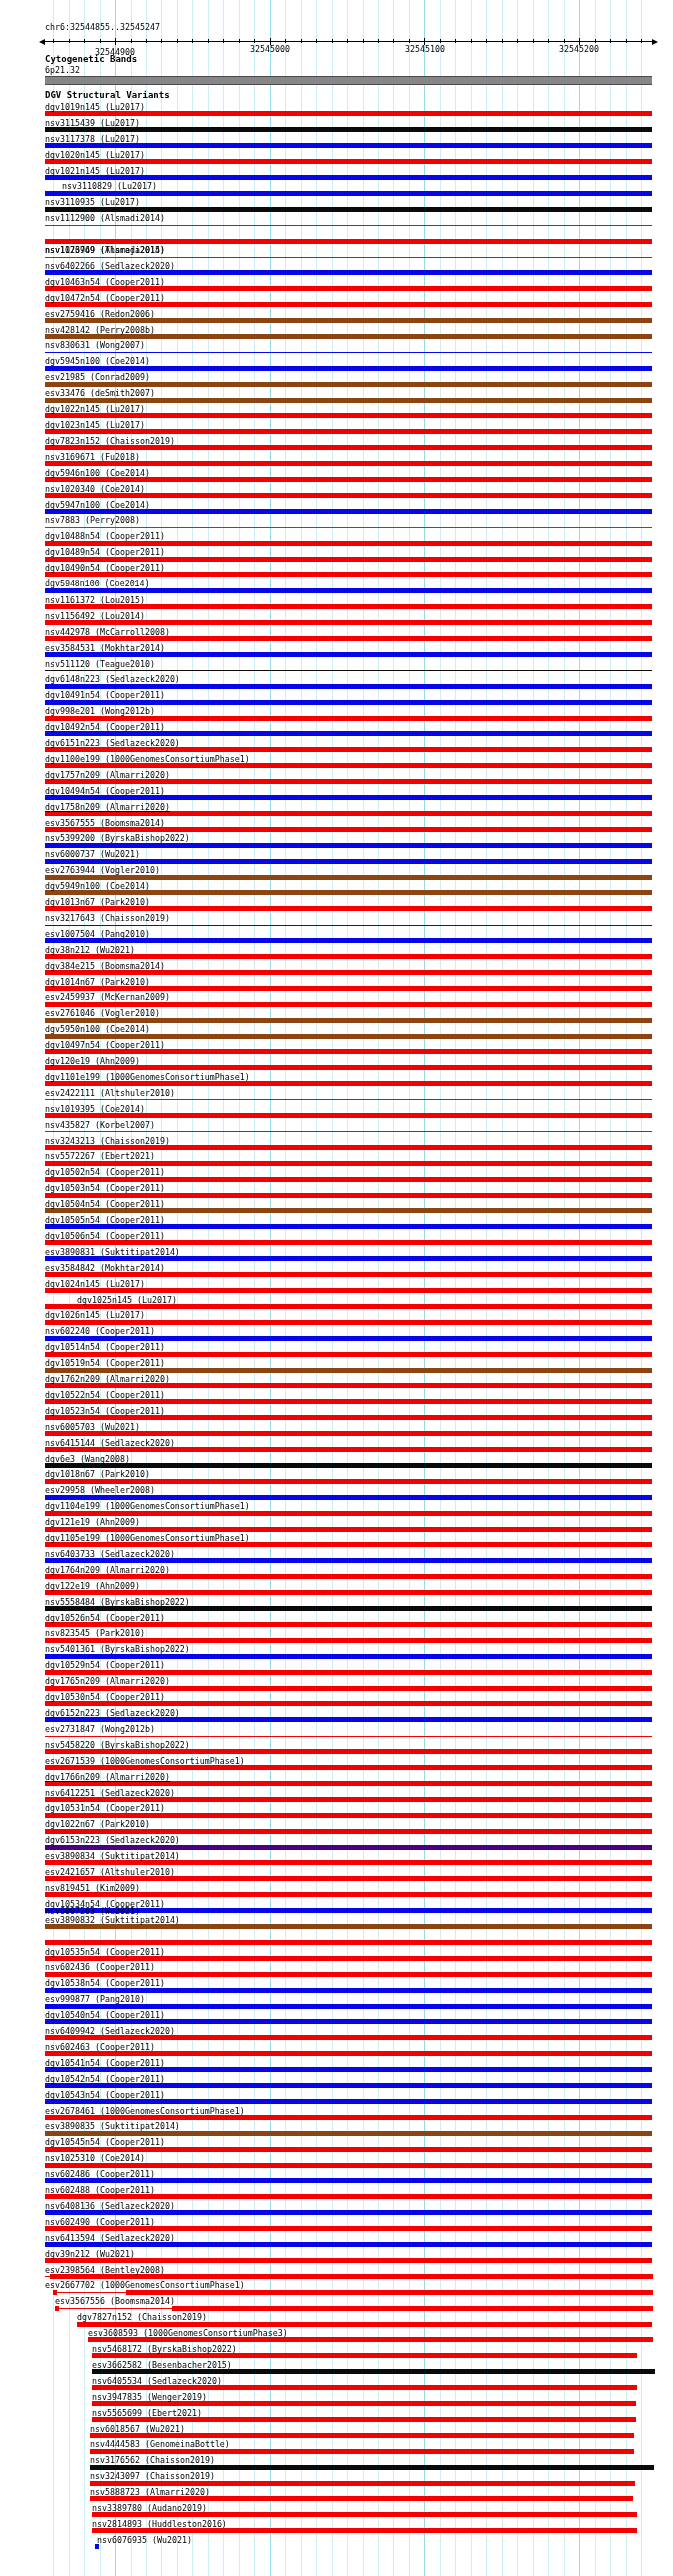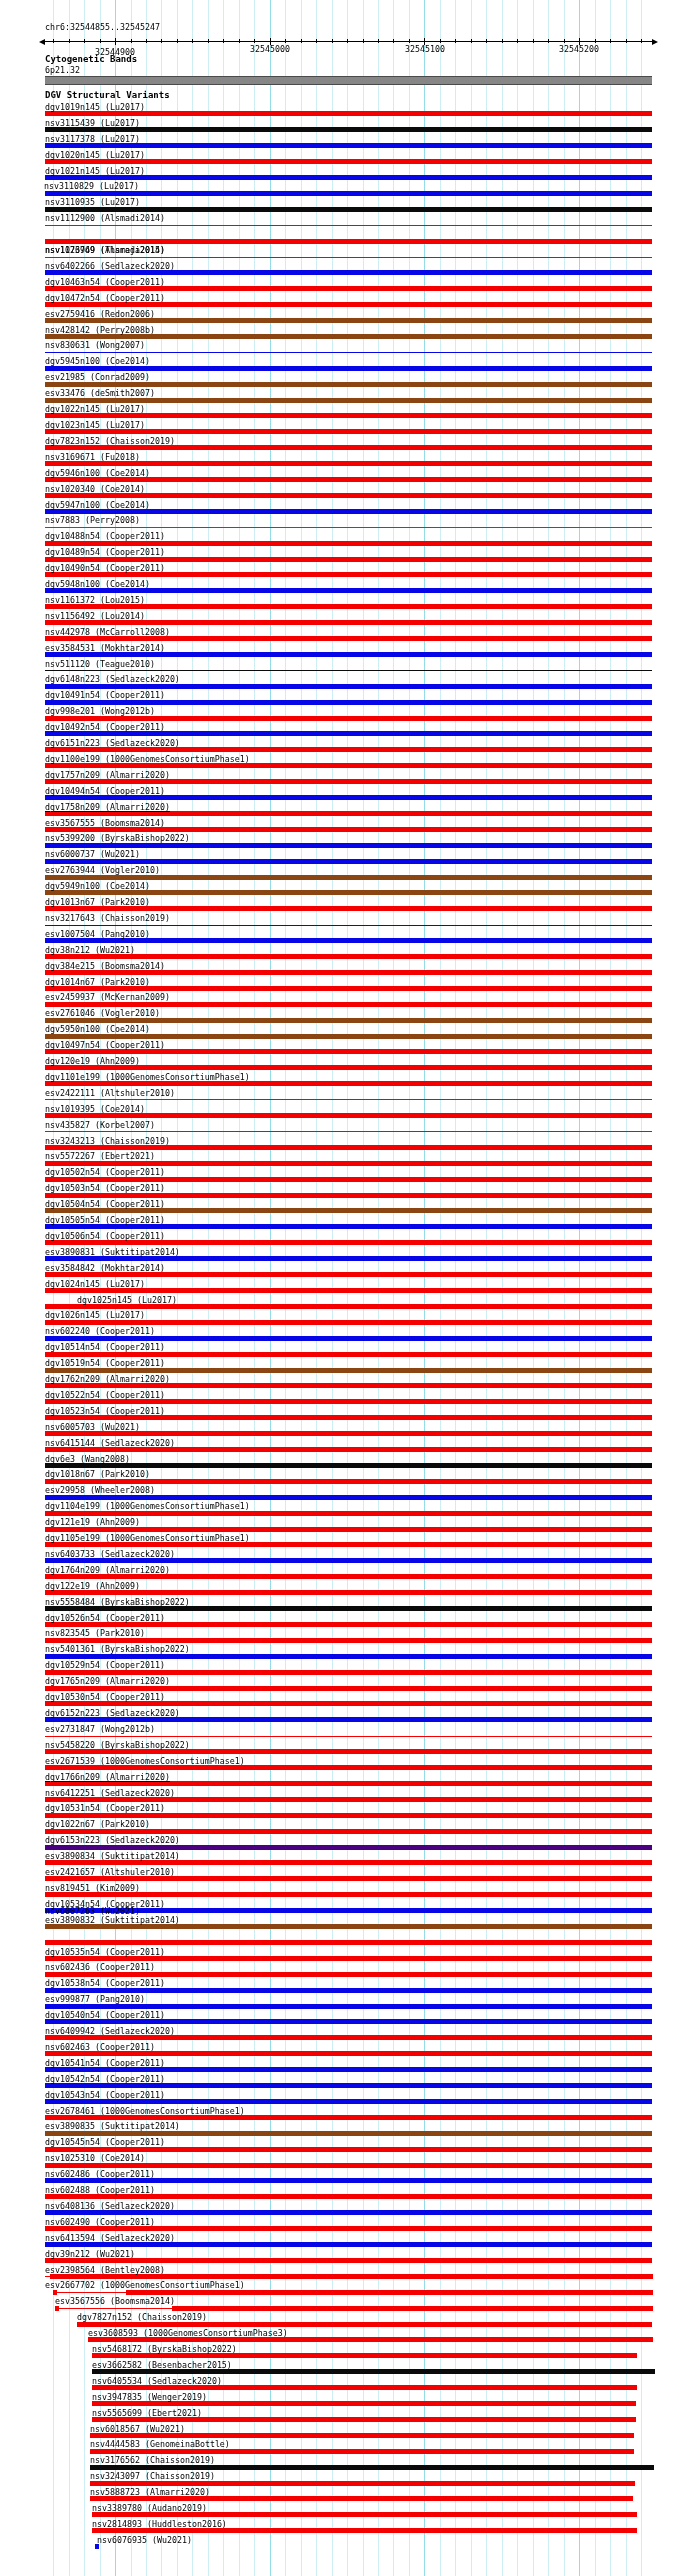--- a/index.html
+++ b/index.html
@@ -129,21 +129,21 @@
       <div class="vlabel" style="left: 45px; top: 103px;">dgv1019n145 (Lu2017)</div>
       <div class="vbar" style="top: 111px; height: 5.3px; left: 45px; width: 607px; background: rgb(245, 0, 0);"></div>
       <div class="vlabel" style="left: 45px; top: 119px;">nsv3115439 (Lu2017)</div>
       <div class="vbar" style="top: 127px; height: 5.3px; left: 45px; width: 607px; background: rgb(10, 10, 10);"></div>
       <div class="vlabel" style="left: 45px; top: 135px;">nsv3117378 (Lu2017)</div>
       <div class="vbar" style="top: 143px; height: 5.3px; left: 45px; width: 607px; background: rgb(6, 6, 230);"></div>
       <div class="vlabel" style="left: 45px; top: 151px;">dgv1020n145 (Lu2017)</div>
       <div class="vbar" style="top: 159px; height: 5.3px; left: 45px; width: 607px; background: rgb(245, 0, 0);"></div>
       <div class="vlabel" style="left: 45px; top: 167px;">dgv1021n145 (Lu2017)</div>
       <div class="vbar" style="top: 175px; height: 5.3px; left: 45px; width: 607px; background: rgb(6, 6, 230);"></div>
-      <div class="vlabel" style="left: 44px; top: 182px; text-align: right;">nsv3110829 (Lu2017)</div>
+      <div class="vlabel" style="left: 62px; top: 182px; text-align: right;">nsv3110829 (Lu2017)</div>
       <div class="vbar" style="top: 191px; height: 5.3px; left: 45px; width: 607px; background: rgb(6, 6, 230);"></div>
       <div class="vlabel" style="left: 45px; top: 198px;">nsv3110935 (Lu2017)</div>
       <div class="vbar" style="top: 207px; height: 5.3px; left: 45px; width: 607px; background: rgb(10, 10, 10);"></div>
       <div class="vlabel" style="left: 45px; top: 214px;">nsv1112900 (Alsmadi2014)</div>
       <div class="vline" style="top: 225px; left: 45px; width: 607px; background: rgb(245, 0, 0);"></div>
       <div class="vlabel" style="left: 45px; top: 246px;">nsv1073969 (Thareja2015)</div>
       <div class="vbar" style="top: 239px; height: 5.3px; left: 45px; width: 607px; background: rgb(245, 0, 0);"></div>
       <div class="vlabel" style="left: 45px; top: 246px;">nsv1126749 (Alsmadi2014)</div>
       <div class="vline" style="top: 257px; left: 45px; width: 607px; background: rgb(245, 0, 0);"></div>
       <div class="vlabel" style="left: 45px; top: 262px;">nsv6402266 (Sedlazeck2020)</div>
@@ -179,21 +179,21 @@
       <div class="vlabel" style="left: 45px; top: 501px;">dgv5947n100 (Coe2014)</div>
       <div class="vbar" style="top: 509px; height: 5.3px; left: 45px; width: 607px; background: rgb(6, 6, 230);"></div>
       <div class="vlabel" style="left: 45px; top: 516px;">nsv7883 (Perry2008)</div>
       <div class="vline" style="top: 527px; left: 45px; width: 607px; background: rgb(139, 69, 19);"></div>
       <div class="vlabel" style="left: 45px; top: 532px;">dgv10488n54 (Cooper2011)</div>
       <div class="vbar" style="top: 541px; height: 5.3px; left: 45px; width: 607px; background: rgb(245, 0, 0);"></div>
       <div class="vlabel" style="left: 45px; top: 548px;">dgv10489n54 (Cooper2011)</div>
       <div class="vbar" style="top: 557px; height: 5.3px; left: 45px; width: 607px; background: rgb(245, 0, 0);"></div>
       <div class="vlabel" style="left: 45px; top: 564px;">dgv10490n54 (Cooper2011)</div>
       <div class="vbar" style="top: 572px; height: 5.3px; left: 45px; width: 607px; background: rgb(245, 0, 0);"></div>
-      <div class="vlabel" style="left: 45px; top: 580px;">dgv5948n100 (Coe2014)</div>
+      <div class="vlabel" style="left: 45px; top: 580px; font-family: Liberation Mono, monospace;">dgv5948n100 (Coe2014)</div>
       <div class="vbar" style="top: 588px; height: 5.3px; left: 45px; width: 607px; background: rgb(6, 6, 230);"></div>
       <div class="vlabel" style="left: 45px; top: 596px;">nsv1161372 (Lou2015)</div>
       <div class="vbar" style="top: 604px; height: 5.3px; left: 45px; width: 607px; background: rgb(245, 0, 0);"></div>
       <div class="vlabel" style="left: 45px; top: 612px;">nsv1156492 (Lou2014)</div>
       <div class="vbar" style="top: 620px; height: 5.3px; left: 45px; width: 607px; background: rgb(245, 0, 0);"></div>
       <div class="vlabel" style="left: 45px; top: 628px;">nsv442978 (McCarroll2008)</div>
       <div class="vbar" style="top: 636px; height: 5.3px; left: 45px; width: 607px; background: rgb(245, 0, 0);"></div>
       <div class="vlabel" style="left: 45px; top: 644px;">esv3584531 (Mokhtar2014)</div>
       <div class="vbar" style="top: 652px; height: 5.3px; left: 45px; width: 607px; background: rgb(6, 6, 230);"></div>
       <div class="vlabel" style="left: 45px; top: 660px;">nsv511120 (Teague2010)</div>

